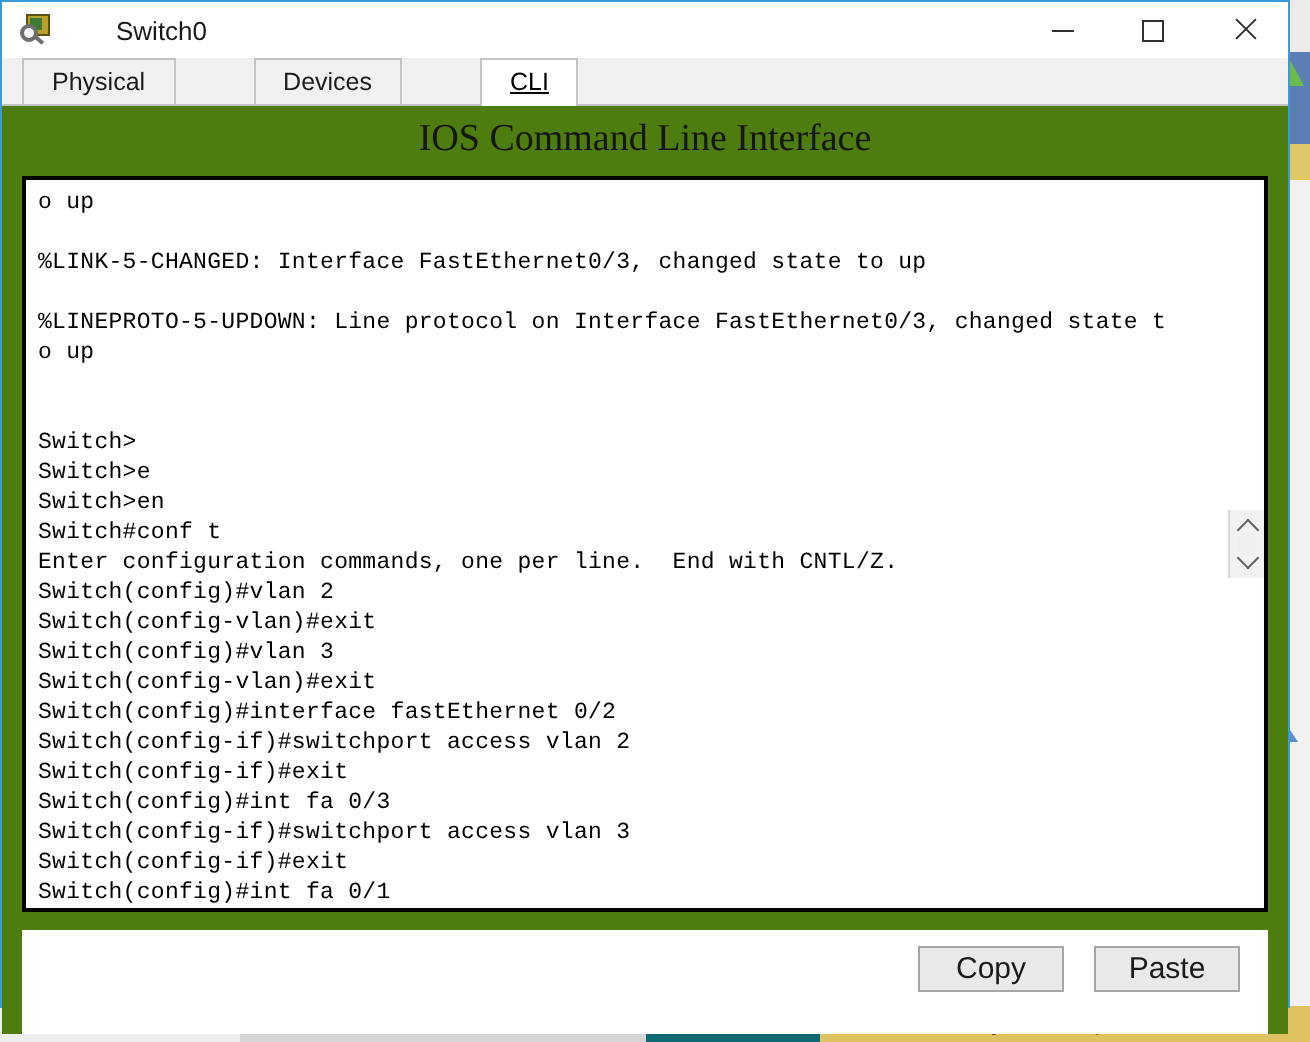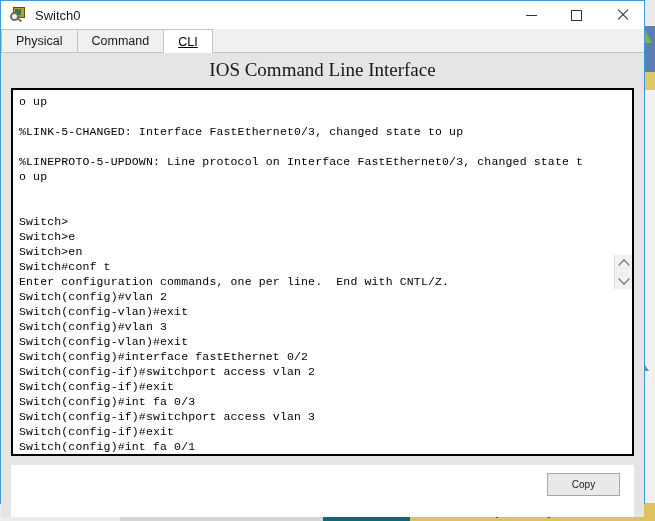--- a/index.html
+++ b/index.html
@@ -112,20 +112,21 @@
   }
 
   
   .titlebar {
     height: 28px;
     min-height: 28px;
     background: #ffffff;
     display: flex;
     align-items: center;
     position: relative;
+    gap: 23px;
   }
   .title-icon {
     width: 18px; height: 16px;
     margin-left: 9px;
     position: relative;
     flex: none;
   }
   .ti-body {
     position: absolute;
     left: 3px; top: 0px;
@@ -198,24 +199,26 @@
   }
   .glyph-close:before { transform: rotate(45deg); }
   .glyph-close:after  { transform: rotate(-45deg); }
 
   
   .tabstrip {
     height: 24px;
     min-height: 24px;
     background: #f0f0f0;
     display: flex;
-    align-items: flex-start;
+    align-items: center;
+    padding-left: 10px;
     box-sizing: border-box;
     border-bottom: 1px solid #c3c3c3;
     position: relative;
+    gap: 40px;
   }
   .tab {
     height: 23px;
     padding: 0 14px;
     display: flex;
     align-items: center;
     font-size: 12.5px;
     color: #1a1a1a;
     background: #f0f0f0;
     border: 1px solid #c3c3c3;
@@ -230,21 +233,21 @@
     height: 24px;
     position: relative;
     z-index: 2;
     color: #000;
     text-decoration: underline;
   }
 
   
   .content {
     flex: 1;
-    background: #e5e5e5;
+    background: #4d7c0f;
     display: flex;
     flex-direction: column;
     padding: 0 10px;
     box-sizing: border-box;
   }
   .pane-title {
     text-align: center;
     font-family: "Liberation Serif", serif;
     font-size: 19px;
     color: #161616;
@@ -333,21 +336,21 @@
     justify-content: flex-end;
     padding: 8px 14px 0 0;
     box-sizing: border-box;
   }
   .btn {
     width: 73px;
     height: 23px;
     background: #e9e9e9;
     border: 1px solid #a6a6a6;
     box-sizing: border-box;
-    font-size: 10px;
+    font-size: 15px;
     color: #1a1a1a;
     font-family: "Liberation Sans", sans-serif;
     cursor: default;
     margin-left: 15px;
     display: flex;
     align-items: center;
     justify-content: center;
   }
 </style>
 </head>
@@ -394,21 +397,21 @@
         <div class="glyph-close"></div>
       </div>
     </div>
   </div>
 
   <div class="tabstrip">
     <div class="tab">
       <span>Physical</span>
     </div>
     <div class="tab">
-      <span>Command</span>
+      <span>Devices</span>
     </div>
     <div class="tab active">
       <span>CLI</span>
     </div>
   </div>
 
   <div class="content">
     <div class="pane-title">IOS Command Line Interface</div>
 
     <div class="term-wrap">
@@ -426,15 +429,18 @@
         <div class="sb-arrow sb-down">
           <div class="sb-chevron"></div>
         </div>
       </div>
     </div>
 
     <div class="footer">
       <div class="btn">
         <span>Copy</span>
       </div>
+      <div class="btn">
+        <span>Paste</span>
+      </div>
     </div>
   </div>
 </div>
 
 </body></html>

